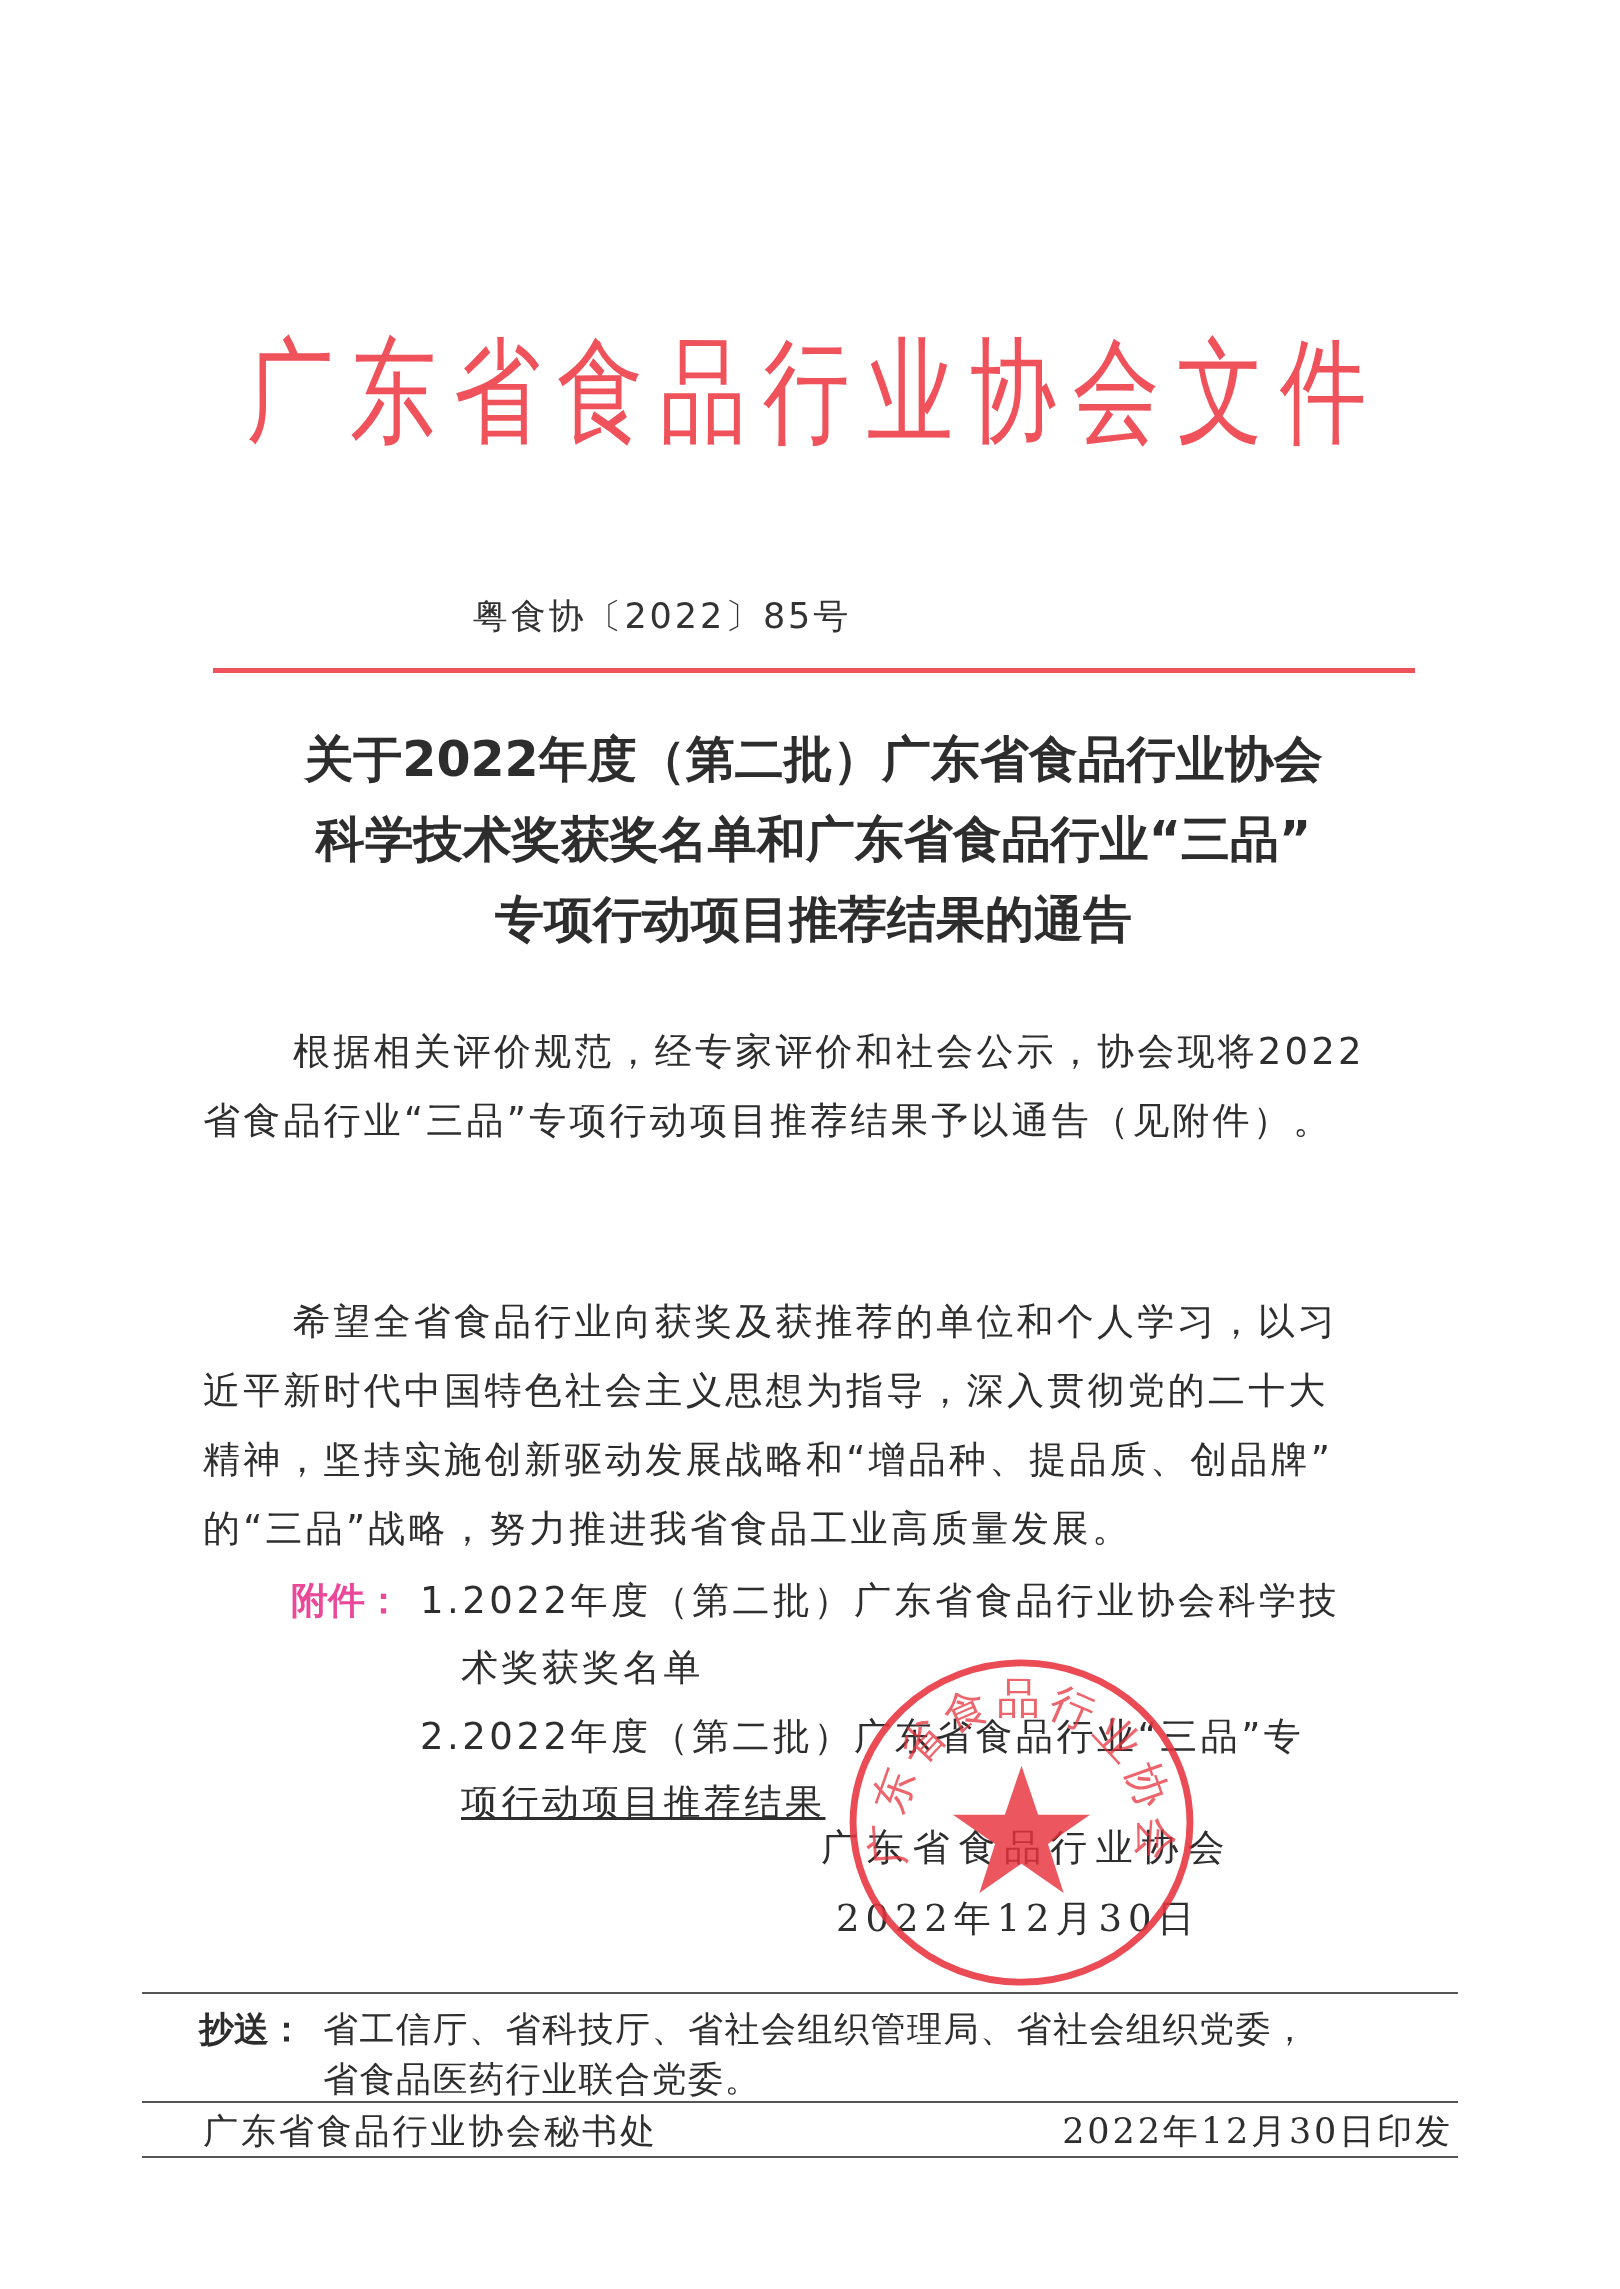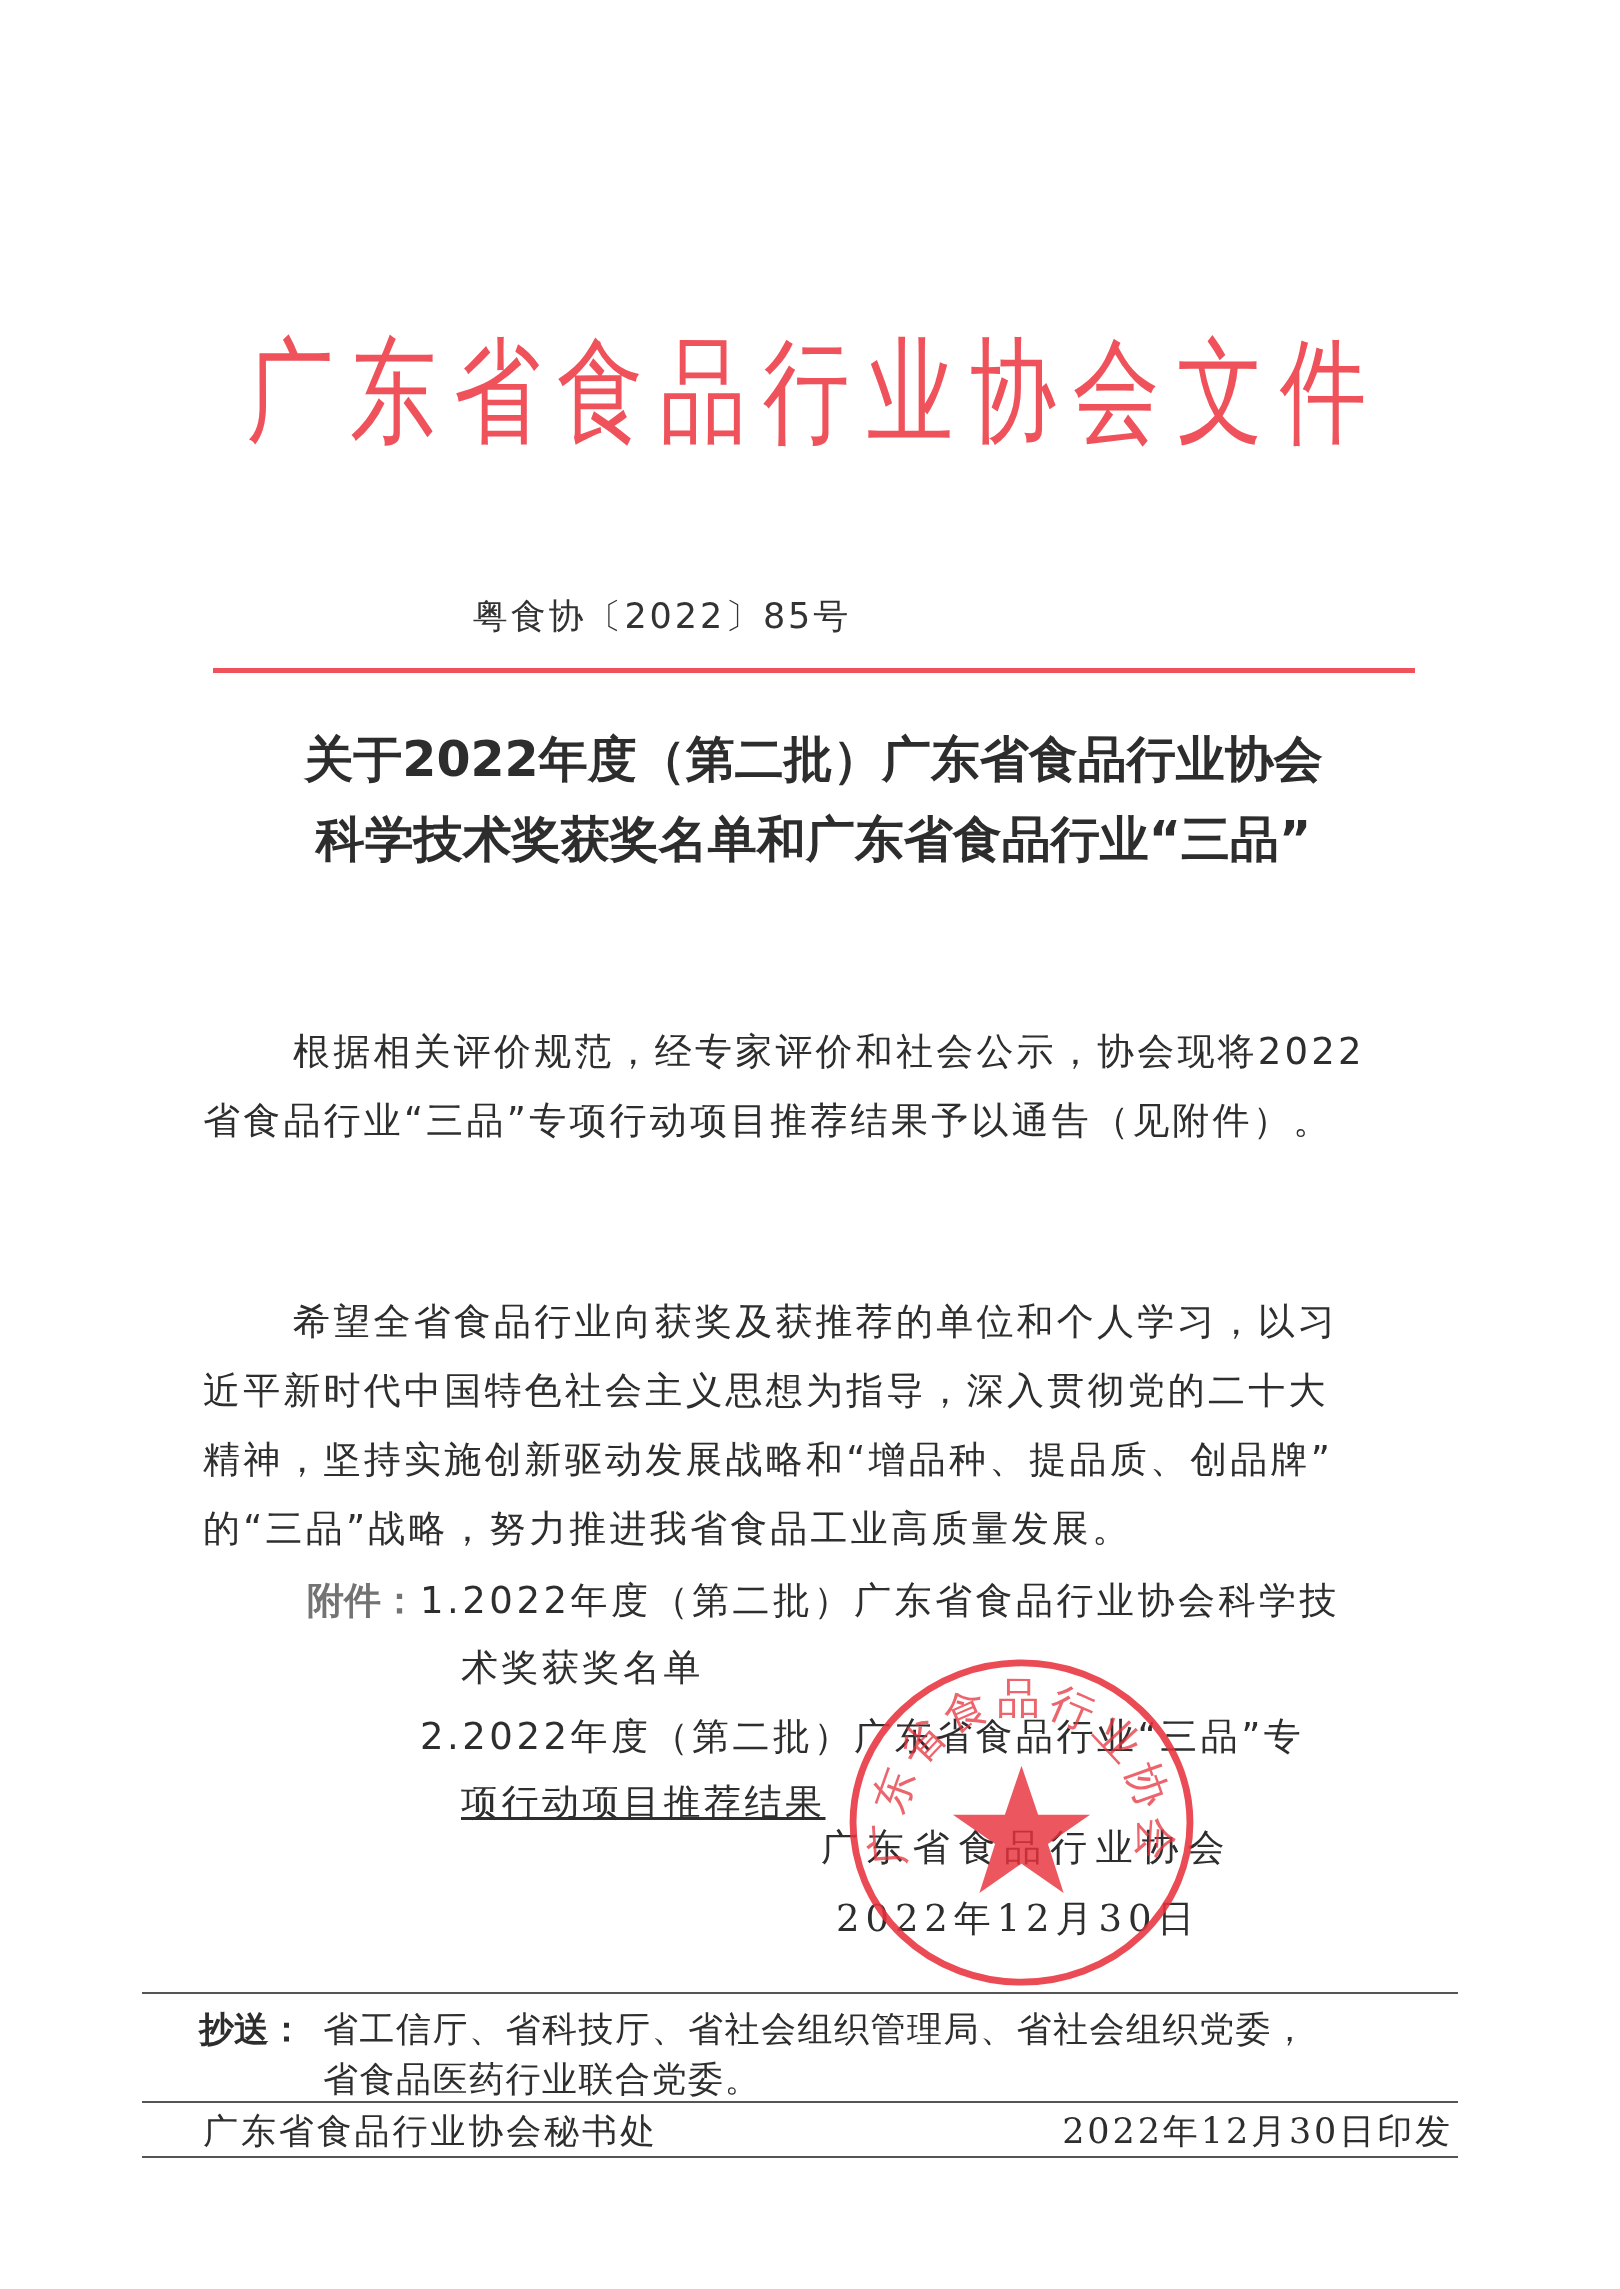--- a/index.html
+++ b/index.html
@@ -45,21 +45,21 @@
       font-family: "DejaVu Sans", sans-serif;
       font-size: 37px; line-height: 69px; color: #2e2e2e;
       letter-spacing: 3.2px;
       white-space: normal;
     }
     .body-text .line { white-space: nowrap; display: block; }
     .indent { padding-left: 90px; }
 
     .attach-label {
       left: 291px; top: 1566px; font-family: "DejaVu Sans", sans-serif;
-      font-weight: bold; font-size: 37px; line-height: 69px; color: #737373; margin-left: 16px;
+      font-weight: bold; font-size: 37px; line-height: 69px; color: #ec4899;
     }
     .attach-item {
       font-family: "DejaVu Sans", sans-serif; font-size: 37px; line-height: 69px;
       color: #2e2e2e; letter-spacing: 3.5px;
     }
 
     .signer {
       left: 821px; top: 1813px; font-family: "DejaVu Sans", sans-serif;
       font-size: 37px; line-height: 69px; letter-spacing: 8.8px; color: #2e2e2e;
     }
@@ -105,20 +105,21 @@
   <span>文</span>
   <span>件</span>
 </div>
 
 <div class="abs doc-number">粤食协〔2022〕85号</div>
 <div class="abs red-rule"></div>
 
 <div class="abs title">
   <div>关于2022年度（第二批）广东省食品行业协会</div>
   <div>科学技术奖获奖名单和广东省食品行业“三品”</div>
+  <div>专项行动项目推荐结果的通告</div>
 </div>
 
 <div class="abs body-text" style="top:1017px;">
   <span class="line indent">根据相关评价规范，经专家评价和社会公示，协会现将2022</span>
   <span class="line">省食品行业“三品”专项行动项目推荐结果予以通告（见附件）。</span>
 </div>
 
 <div class="abs body-text" style="top:1287px;">
   <span class="line indent">希望全省食品行业向获奖及获推荐的单位和个人学习，以习</span>
   <span class="line">近平新时代中国特色社会主义思想为指导，深入贯彻党的二十大</span>

